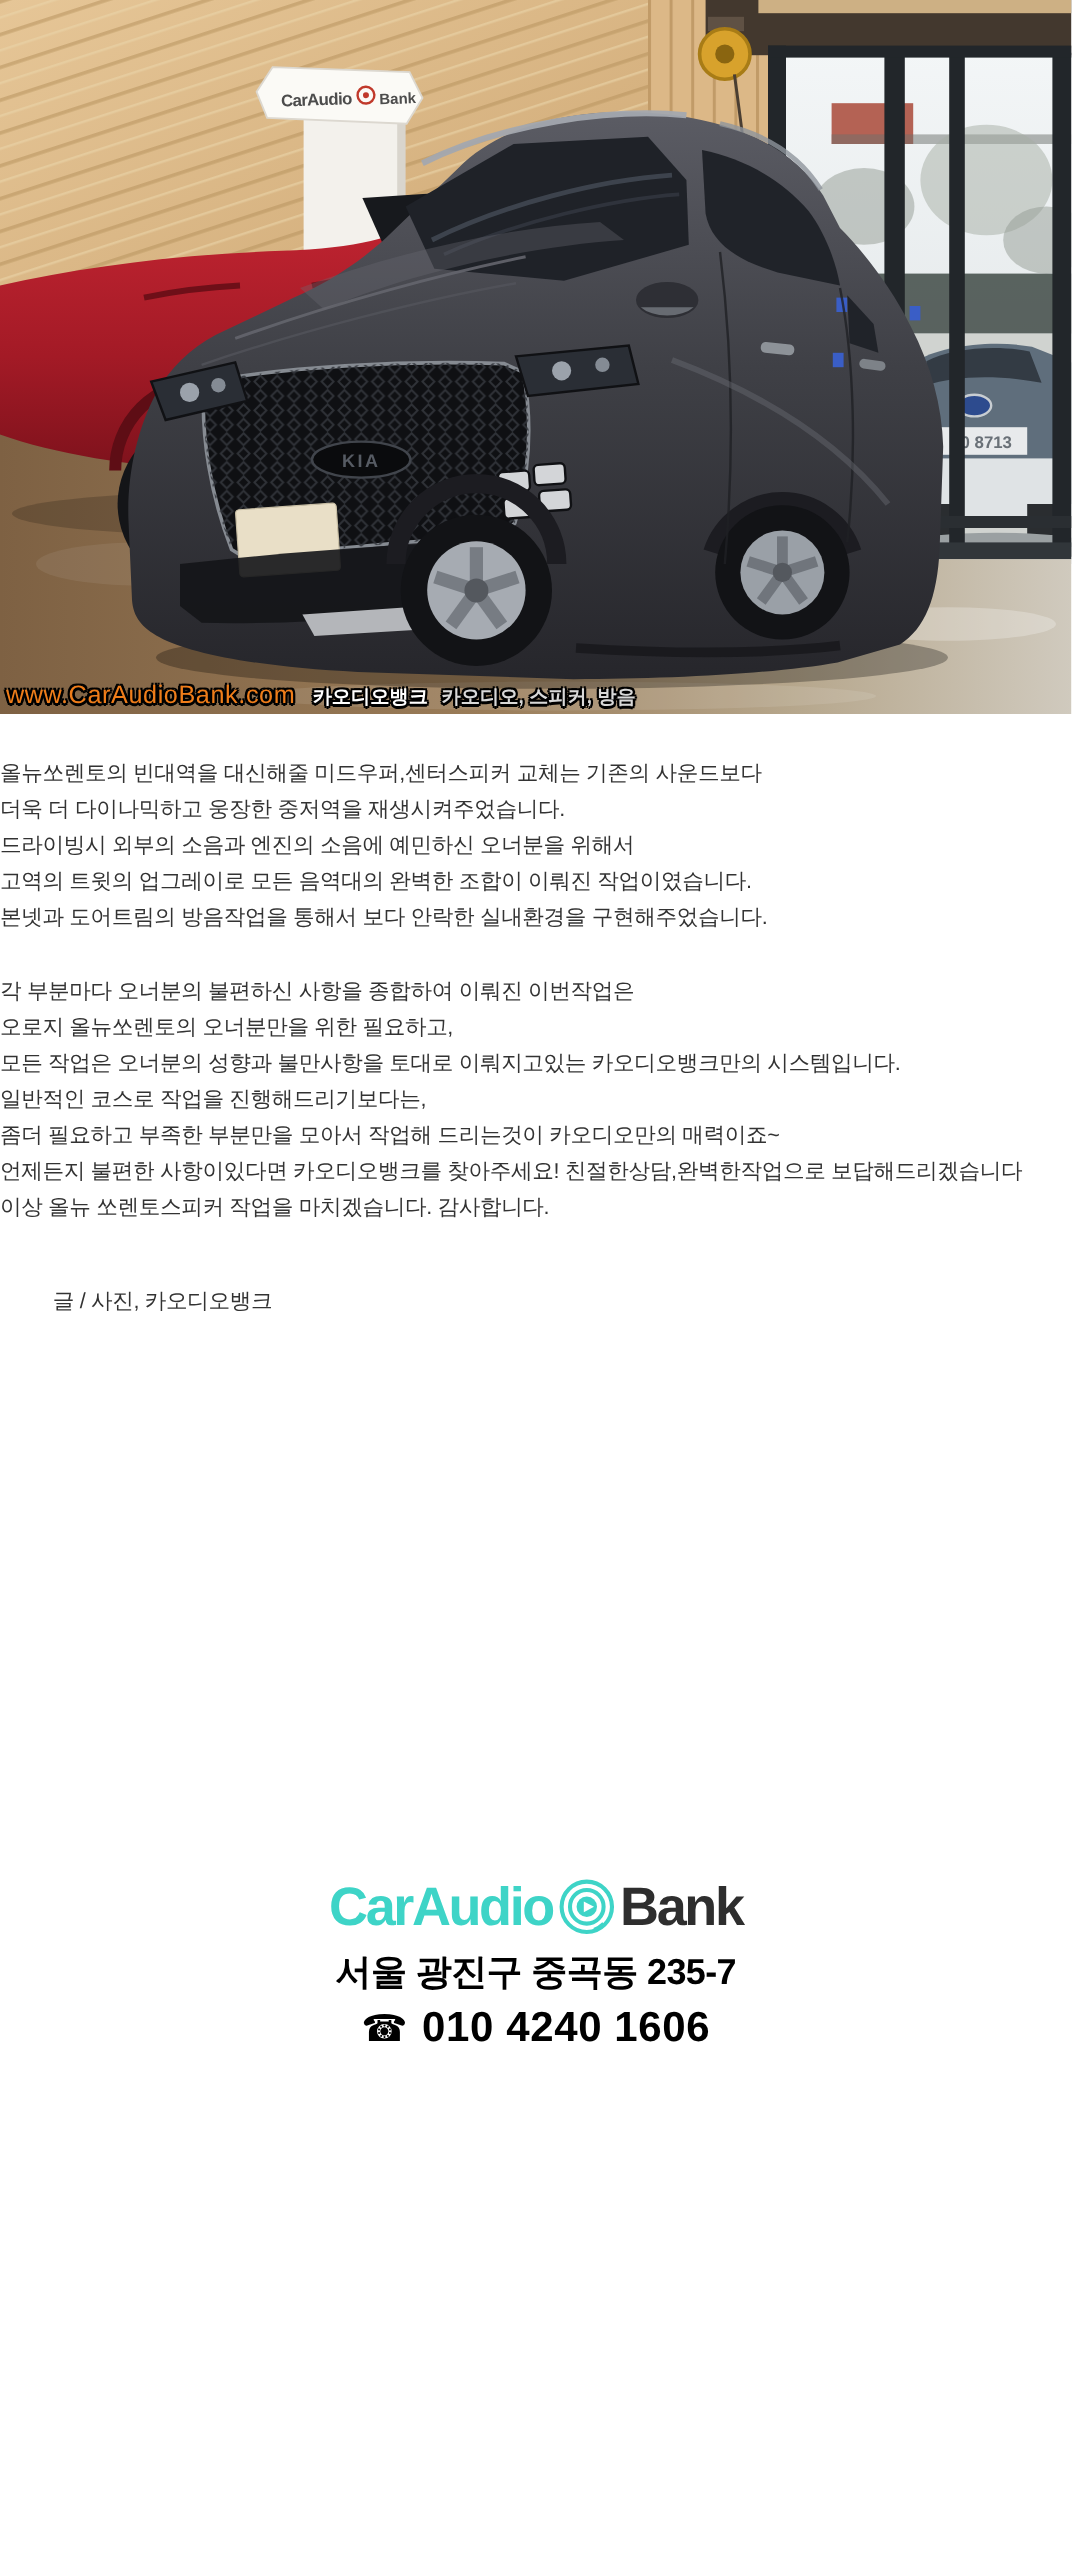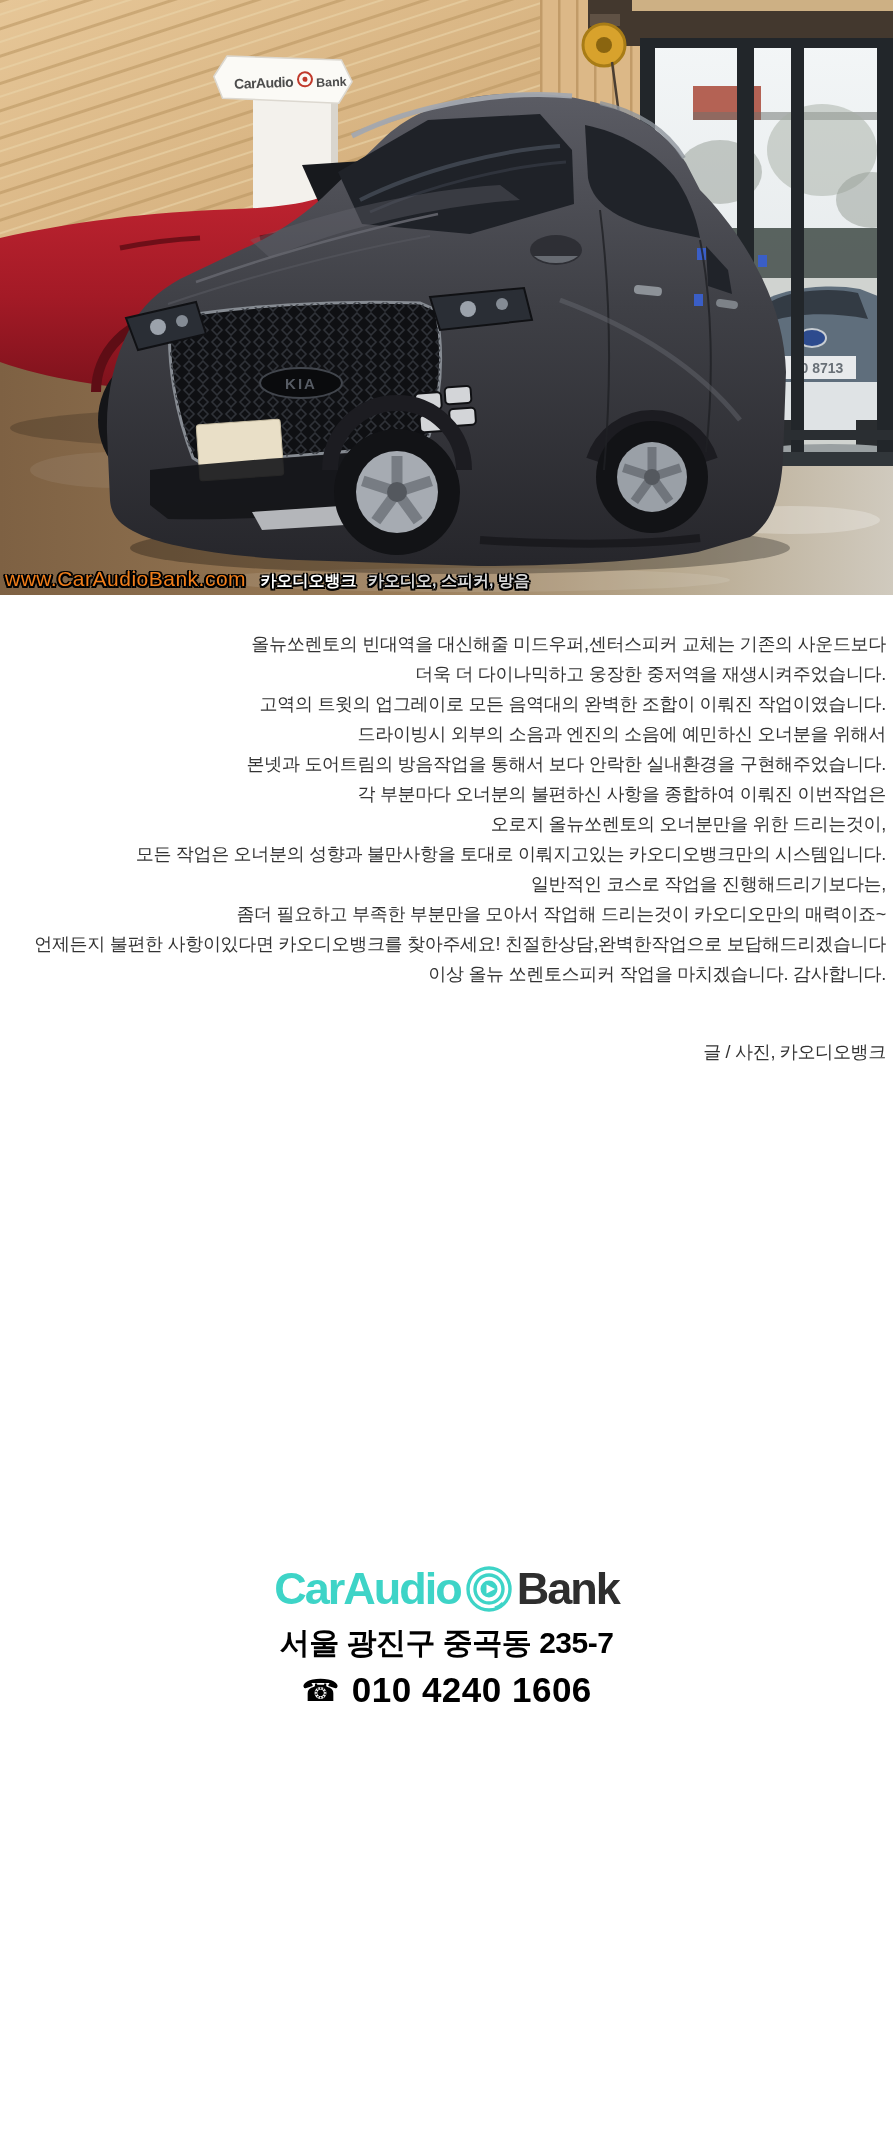--- a/index.html
+++ b/index.html
@@ -20,25 +20,25 @@
   }
   .wm-outline{
     text-shadow:-1.5px -1.5px 0 #000,1.5px -1.5px 0 #000,-1.5px 1.5px 0 #000,
                  1.5px 1.5px 0 #000,0 2px 0 #000,2px 0 0 #000,-2px 0 0 #000;
   }
   .wm-url{color:var(--wm_orange);font-size:21px;font-weight:400;letter-spacing:0.5px;}
   .wm-brand{color:#ffffff;font-size:16px;font-weight:700;margin-left:10px;}
   .wm-tag{color:#d8d8d8;font-size:16px;font-weight:700;margin-left:7px;}
   
   .article{
-    position:absolute;top:595px;left:0;right:0;text-align:right;padding-right:7px;
+    position:absolute;top:595px;left:0;right:0;text-align:left;padding-right:7px;
     color:var(--text);font-size:18px;line-height:30px;letter-spacing:-0.3px;
   }
   .para1{margin-top:34px;}
-  .para2{}
+  .para2{margin-top:32px;}
   .byline{margin-top:48px;color:var(--text);padding-left:44px;}
   
   .footer{position:absolute;top:1563px;left:0;width:100%;text-align:center;color:var(--logo_dark);}
   .logo-row{display:flex;justify-content:center;align-items:center;height:52px;gap:3px;}
   .logo-car{color:var(--teal);font-size:45px;font-weight:bold;letter-spacing:-2px;}
   .logo-bank{color:var(--logo_dark);font-size:45px;font-weight:bold;letter-spacing:-2px;}
   .play-icon{width:48px;height:48px;margin:0 1px;}
   .address{margin-top:8px;font-size:30px;font-weight:700;color:#000;letter-spacing:-0.5px;}
   .phone-row{display:flex;justify-content:center;align-items:center;margin-top:6px;gap:12px;}
   .phone-icon{font-size:31px;color:#000;line-height:1;}
@@ -264,27 +264,27 @@
       <span class="wm-url wm-outline">www.CarAudioBank.com</span>
       <span class="wm-brand wm-outline">카오디오뱅크</span>
       <span class="wm-tag wm-outline">카오디오, 스피커, 방음</span>
     </div>
   </div>
 
   <div class="article">
     <div class="para1">
       <div class="line">올뉴쏘렌토의 빈대역을 대신해줄 미드우퍼,센터스피커 교체는 기존의 사운드보다</div>
       <div class="line">더욱 더 다이나믹하고 웅장한 중저역을 재생시켜주었습니다.</div>
+      <div class="line">드라이빙시 외부의 소음과 엔진의 소음에 예민하신 오너분을 위해서</div>
       <div class="line">고역의 트윗의 업그레이로 모든 음역대의 완벽한 조합이 이뤄진 작업이였습니다.</div>
-      <div class="line">드라이빙시 외부의 소음과 엔진의 소음에 예민하신 오너분을 위해서</div>
       <div class="line">본넷과 도어트림의 방음작업을 통해서 보다 안락한 실내환경을 구현해주었습니다.</div>
     </div>
     <div class="para2">
       <div class="line">각 부분마다 오너분의 불편하신 사항을 종합하여 이뤄진 이번작업은</div>
-      <div class="line">오로지 올뉴쏘렌토의 오너분만을 위한 드리는것이,</div>
+      <div class="line">오로지 올뉴쏘렌토의 오너분만을 위한 필요하고,</div>
       <div class="line">모든 작업은 오너분의 성향과 불만사항을 토대로 이뤄지고있는 카오디오뱅크만의 시스템입니다.</div>
       <div class="line">일반적인 코스로 작업을 진행해드리기보다는,</div>
       <div class="line">좀더 필요하고 부족한 부분만을 모아서 작업해 드리는것이 카오디오만의 매력이죠~</div>
       <div class="line">언제든지 불편한 사항이있다면 카오디오뱅크를 찾아주세요! 친절한상담,완벽한작업으로 보답해드리겠습니다</div>
       <div class="line">이상 올뉴 쏘렌토스피커 작업을 마치겠습니다. 감사합니다.</div>
     </div>
     <div class="byline">글 / 사진, 카오디오뱅크</div>
   </div>
 
   <div class="footer">

